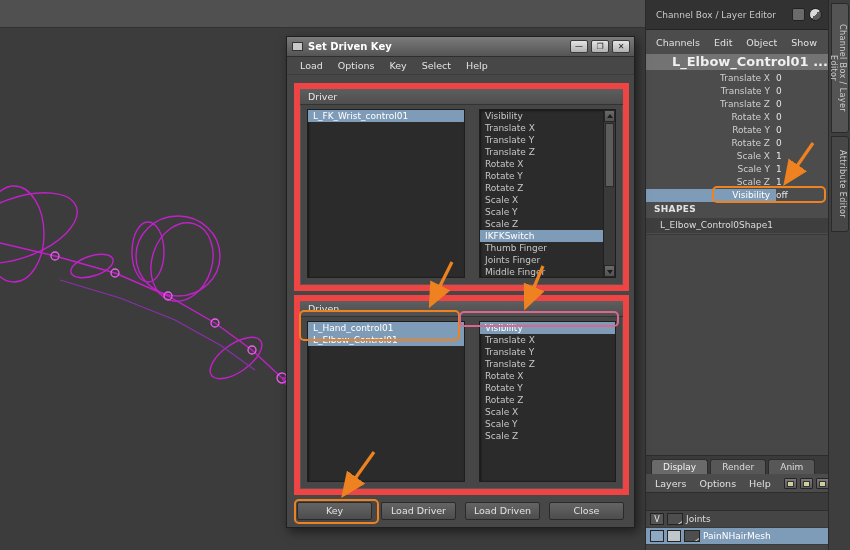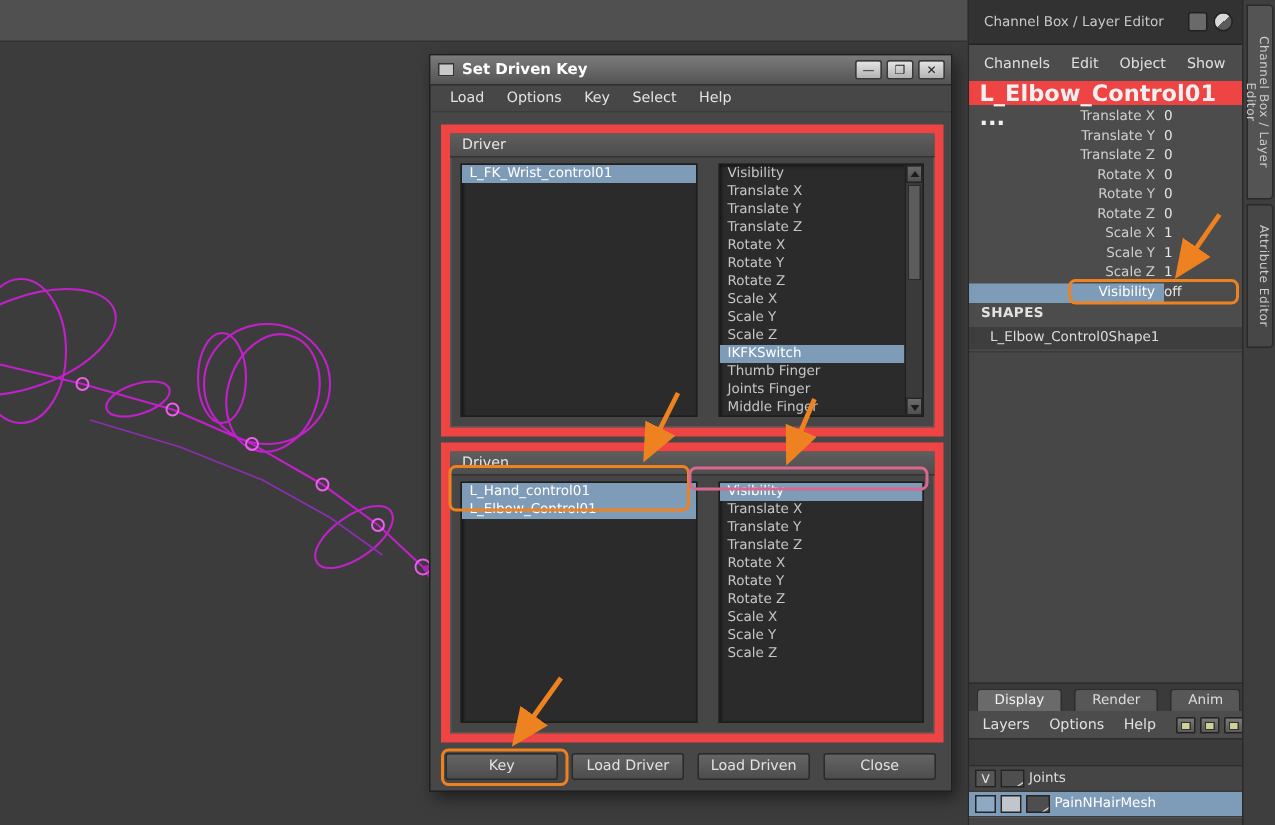--- a/index.html
+++ b/index.html
@@ -13,32 +13,32 @@
   #viewport svg{position:absolute;left:0;top:0;}
 
   
   #right-panel{position:absolute;left:645px;top:0;width:183px;height:550px;background:#4c4c4c;border-left:1px solid #2a2a2a;}
   .panel-header{position:absolute;left:0;top:0;right:0;height:30px;background:#323232;border-bottom:1px solid #232323;display:flex;align-items:center;padding:0 6px 0 10px;color:#c9c9c9;}
   .panel-header .ph-title{flex:1;font-size:9px;}
   .ph-icon{width:13px;height:13px;margin-left:4px;border-radius:50%;background:linear-gradient(135deg,#d9d9d9 50%,#5a5a5a 50%);border:1px solid #222;display:inline-block;}
   .ph-icon.sq{border-radius:2px;background:#6a6a6a;}
   .cb-menus{position:absolute;left:0;top:33px;right:0;height:18px;display:flex;gap:14px;padding-left:10px;align-items:center;color:#e0e0e0;font-size:9.5px;}
   .cb-menus span{cursor:default;}
-  .cb-object{position:absolute;left:0;top:54px;right:0;height:16px;padding-left:7px;font-weight:bold;font-size:15px;color:#f0f0f0;line-height:16px;background:#ef4444;}
+  .cb-object{position:absolute;left:0;top:54px;right:0;height:16px;padding-left:7px;font-weight:bold;font-size:13px;color:#f0f0f0;line-height:16px;background:#737373;text-align:right;}
   .cb-attrs{position:absolute;left:0;top:72px;right:0;}
   .cb-row{height:13px;line-height:13px;display:flex;}
   .cb-label{width:130px;text-align:right;padding-right:6px;color:#cfcfcf;}
   .cb-value{flex:1;color:#e6e6e6;}
   .cb-row.sel .cb-label{background:#7e9cb8;color:#fff;}
   .cb-shapes{position:absolute;left:0;top:204px;right:0;height:13px;font-weight:bold;color:#e2e2e2;padding-left:8px;letter-spacing:.3px;}
   .cb-shape-row{position:absolute;left:0;top:218px;right:0;height:15px;line-height:15px;background:#3e3e3e;padding-left:14px;color:#dcdcdc;}
   .cb-fill{position:absolute;left:0;top:234px;right:0;height:221px;background:#474747;border-top:1px solid #3a3a3a;}
 
   
-  .le-tabs{position:absolute;left:0;top:455px;right:0;height:19px;background:#3a3a3a;display:flex;align-items:flex-end;padding-left:5px;gap:8px;border-top:1px solid #2c2c2c;}
+  .le-tabs{position:absolute;left:0;top:455px;right:0;height:19px;background:#3a3a3a;display:flex;align-items:flex-end;padding-left:5px;gap:2px;border-top:1px solid #2c2c2c;}
   .le-tab{padding:2px 11px 2px;background:#575757;border:1px solid #2c2c2c;border-bottom:none;border-radius:3px 3px 0 0;color:#ddd;}
   .le-tab.active{background:#6a6a6a;color:#f2f2f2;}
   .le-menus{position:absolute;left:0;top:474px;right:0;height:18px;display:flex;gap:13px;padding-left:9px;align-items:center;color:#e0e0e0;font-size:9.5px;background:#4c4c4c;}
   .le-menu-icons{margin-left:auto;display:flex;gap:3px;padding-right:6px;}
   .le-ic{width:13px;height:11px;background:linear-gradient(#7a7a7a,#585858);border:1px solid #242424;border-radius:1px;position:relative;}
   .le-ic::after{content:"";position:absolute;left:2px;top:2px;width:5px;height:4px;background:#cfcf9a;border:1px solid #333;}
   .le-gap{position:absolute;left:0;top:492px;right:0;height:19px;background:#3b3b3b;border-top:1px solid #2d2d2d;border-bottom:1px solid #2d2d2d;}
   .layer-list{position:absolute;left:0;top:511px;right:0;bottom:0;background:#454545;}
   .layer-row{height:17px;display:flex;align-items:center;gap:3px;padding-left:4px;border-bottom:1px solid #3a3a3a;color:#dedede;}
   .layer-row.sel{background:#7e9cb8;color:#fff;}

